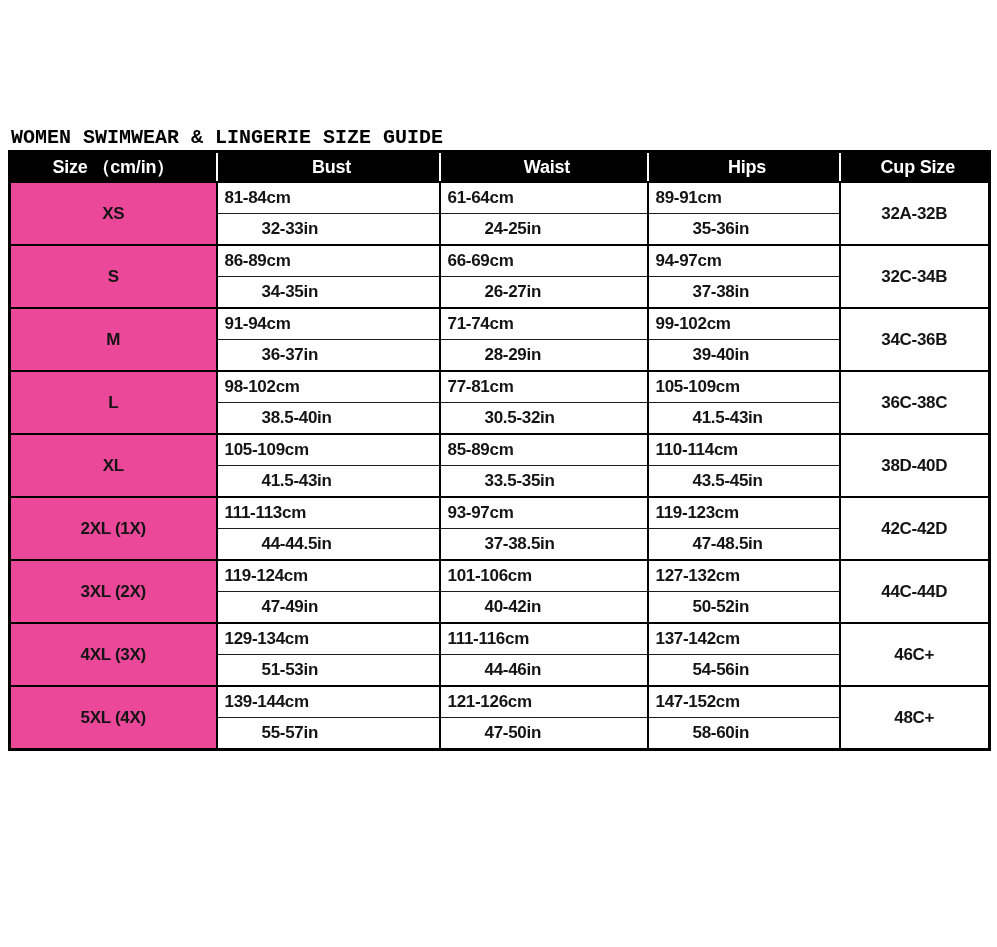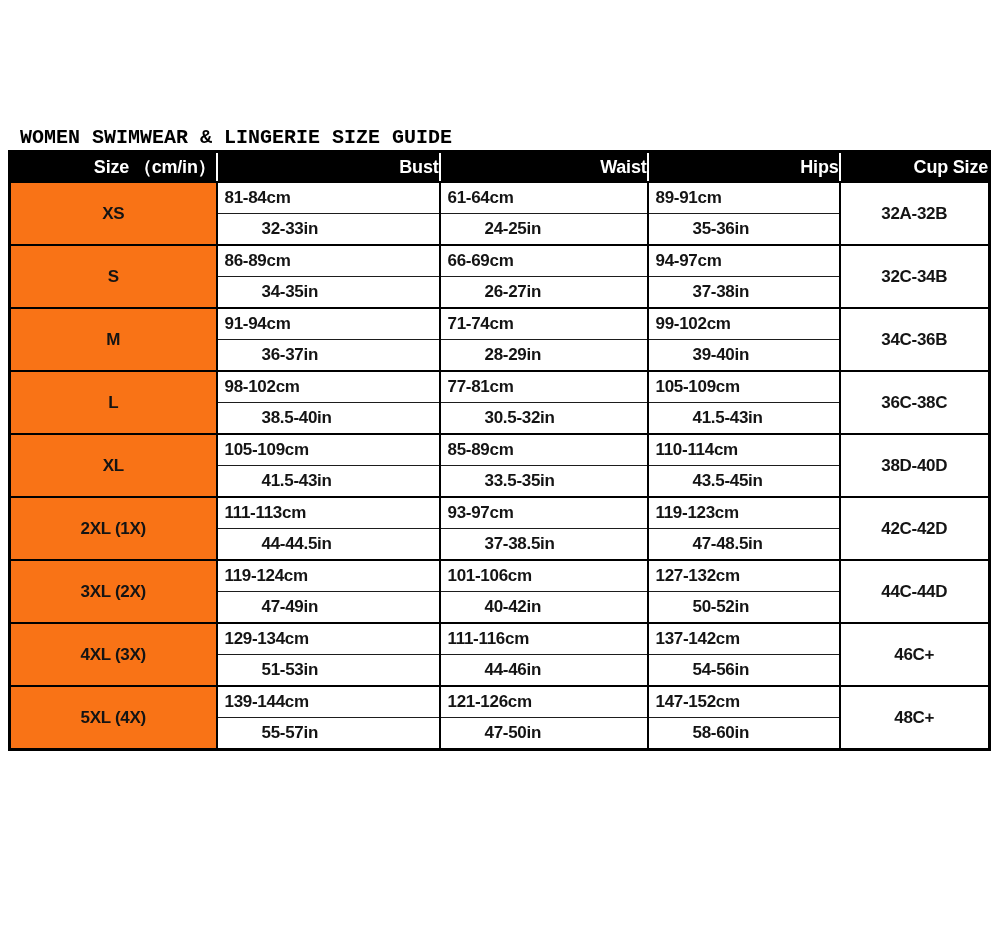--- a/index.html
+++ b/index.html
@@ -8,21 +8,21 @@
     background: #ffffff;
   }
   body {
     width: 997px;
     height: 947px;
     position: relative;
     font-family: "Liberation Sans", sans-serif;
   }
   .page-title {
     position: absolute;
-    left: 20px;
+    left: 11px;
     top: 126px;
     font-family: "Liberation Mono", "DejaVu Sans Mono", monospace;
     font-weight: 700;
     font-size: 20px;
     color: #000000;
     white-space: nowrap;
     letter-spacing: 0;
   }
   table.size-guide {
     position: absolute;
@@ -31,21 +31,21 @@
     width: 980px;
     border-collapse: collapse;
     table-layout: fixed;
     border: 3px solid #000000;
   }
   table.size-guide th {
     background: #000000;
     color: #ffffff;
     font-size: 18px;
     font-weight: 700;
-    text-align: right;
+    text-align: center;
     height: 28px;
     padding: 0 0 0 7px;
     letter-spacing: -0.2px;
     border-bottom: 2px solid #000000;
     overflow: hidden;
     white-space: nowrap;
   }
   table.size-guide th + th {
     border-left: 2px solid #ffffff;
   }
@@ -67,21 +67,21 @@
     vertical-align: middle;
   }
   table.size-guide tr.row-cm td {
     border-top: 2px solid #000000;
   }
   table.size-guide tr.row-in td {
     border-top: 1px solid #1d1d1d;
     padding-left: 44px;
   }
   table.size-guide td.size-cell {
-    background: #f97316;
+    background: #ec4899;
     text-align: center;
     padding: 0;
   }
   table.size-guide td.cup-cell {
     text-align: center;
     padding: 0;
     margin-left: 20px;
   }
 </style>
 </head>

